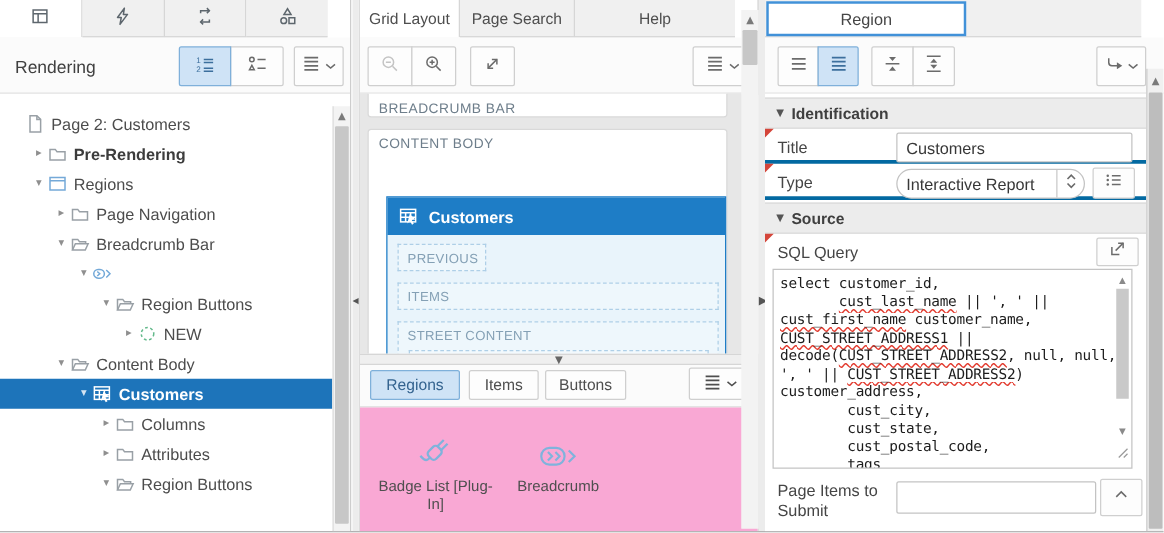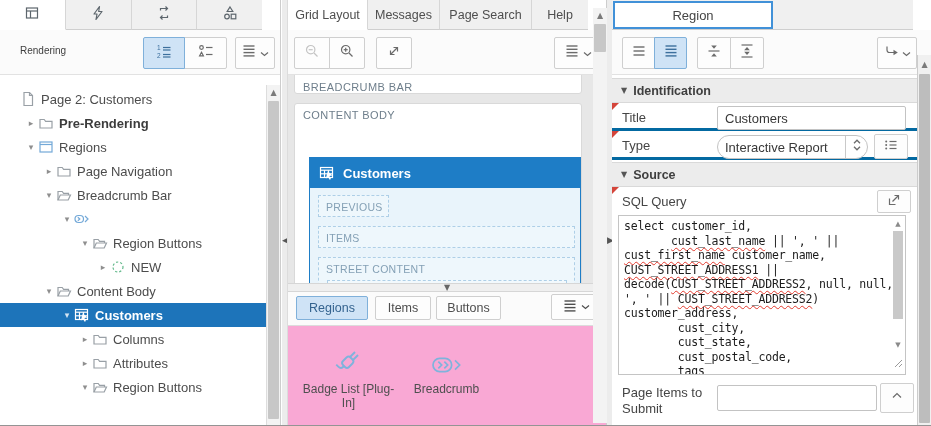--- a/index.html
+++ b/index.html
@@ -26,21 +26,21 @@
   .icontab svg{color:#5d666d}
   
   .toolbar{position:absolute;top:30px;left:0;right:0;height:45px;background:#fbfbfb;border-bottom:1px solid #e2e2e2}
   .btn{position:absolute;top:7px;height:32px;background:#fdfdfd;border:1px solid #cfcfcf;border-radius:2px;
        display:flex;align-items:center;justify-content:center;color:#6b6b6b}
   .btn.joined{border-radius:0}
   .btn.first{border-radius:2px 0 0 2px}
   .btn.last{border-radius:0 2px 2px 0}
   .btn.on{background:#cfe3f6;border-color:#7fb0da;color:#3c6f9d;z-index:1}
   .btn.disabled{color:#c4c4c4}
-  .lbl-toolbar{position:absolute;left:20px;top:15px;font-size:10px;color:#404040}
+  .lbl-toolbar{position:absolute;left:12px;top:15px;font-size:14px;color:#404040}
   
   .tree{position:absolute;top:85px;left:0;right:14px;bottom:0;overflow:hidden;padding-top:2px}
   .trow{height:24px;display:flex;align-items:center;white-space:nowrap}
   .trow .disc{width:14px;font-size:9px;color:#8f8f8f;text-align:center;font-family:"DejaVu Sans",sans-serif}
   .trow .ticon{width:20px;display:flex;align-items:center}
   .trow .tlbl{font-size:13px;color:#4c4c4c;padding-left:1px}
   .trow.b .tlbl{font-weight:bold;color:#3c3c3c}
   .trow.i .tlbl{font-style:italic}
   .trow.sel{background:#1d74ba}
   .trow.sel .tlbl{color:#fff;font-weight:bold}
@@ -305,23 +305,20 @@
 
   <div class="vsplit" id="vsplit1">
       <span class="grip">◀</span>
     </div>
 
   <div class="panel" id="centerPanel">
     <div class="tabbar">
       <div class="tab active" style="width:80px">
           <span>Grid Layout</span>
         </div>
-      <div class="tab" style="width:72px">
-          <span>Messages</span>
-        </div>
       <div class="tab" style="width:92px">
           <span>Page Search</span>
         </div>
       <div class="tab" style="flex:1;border-right:none">
           <span>Help</span>
         </div>
     </div>
     <div class="toolbar">
       <div class="btn joined first disabled" style="left:6px;width:36px">
           <span><svg width="16" height="16" viewBox="0 0 16 16" fill="none" stroke="currentColor" stroke-width="1.2">

